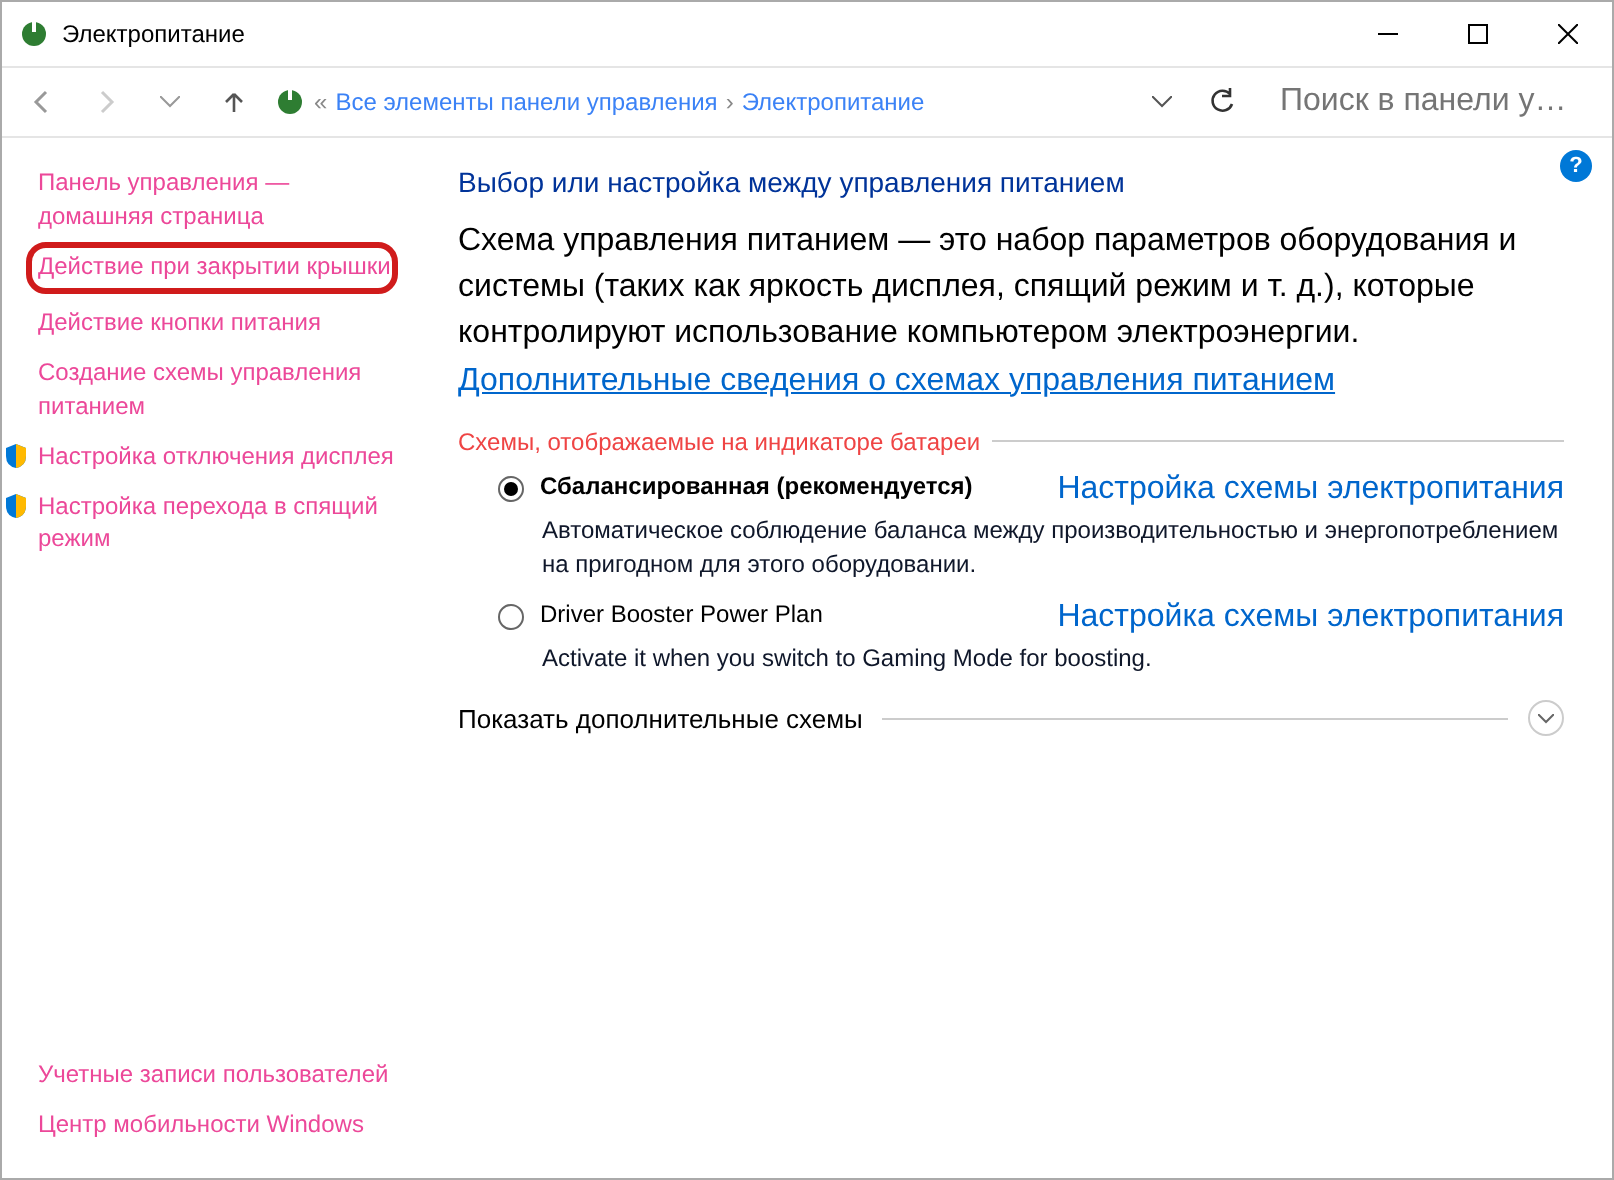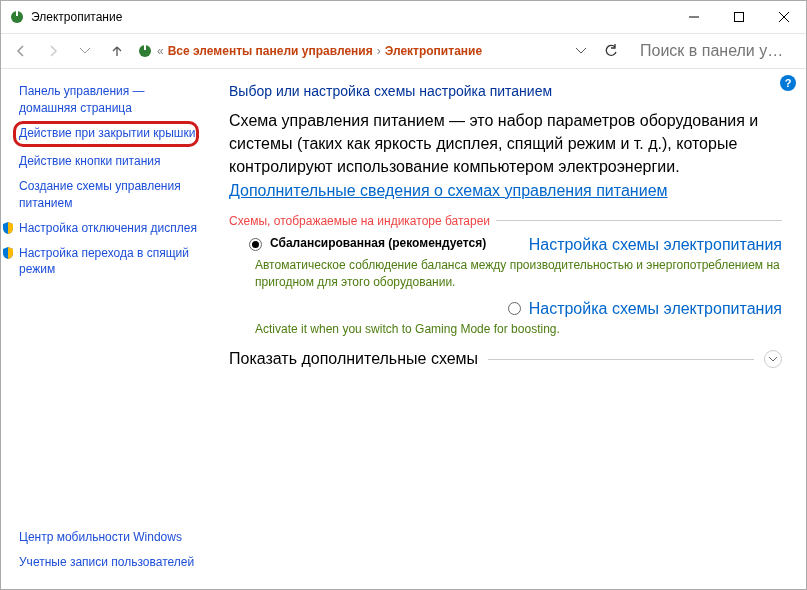--- a/index.html
+++ b/index.html
@@ -7,49 +7,49 @@
 .titlebar { height: 32px; display: flex; align-items: center; padding-left: 8px; }
 .titlebar .icon { width: 16px; height: 16px; margin-right: 6px; }
 .titlebar .title { flex: 1; font-size: 12px; color: #000; }
 .titlebar .winbtn { width: 45px; height: 30px; display: flex; align-items: center; justify-content: center; color: #333; }
 .toolbar { height: 36px; border-top: 1px solid #e5e5e5; border-bottom: 1px solid #e5e5e5; display: flex; align-items: center; padding: 0 8px; gap: 8px; }
 .navbtn { width: 24px; height: 24px; display: flex; align-items: center; justify-content: center; color: #888; }
 .navbtn.active { color: #000; }
 .breadcrumb { flex: 1; display: flex; align-items: center; gap: 4px; min-width: 0; }
 .breadcrumb .bcicon { width: 16px; height: 16px; }
 .breadcrumb span.sep { color: #888; }
-.breadcrumb span.link { color: #c2410c; white-space: nowrap; font-weight: bold; }
+.breadcrumb span.link { color: #3b82f6; white-space: nowrap; }
 .dropdown { width: 18px; height: 32px; display: flex; align-items: center; justify-content: center; color: #555; border-left: 1px solid transparent; }
 .refresh { width: 28px; height: 28px; display: flex; align-items: center; justify-content: center; color: #333; }
 .search { width: 165px; height: 24px; padding: 0 6px; font-size: 16px; color: #777; background: #fff; border: 1px solid transparent; overflow: hidden; text-overflow: ellipsis; white-space: nowrap; outline: none; }
 .body { display: flex; height: calc(590px - 32px - 36px - 2px); }
 .sidebar { width: 210px; padding: 14px 10px 10px 18px; border-right: 0; position: relative; }
-.sidebar a { display: block; color: #1d4ed8; text-decoration: none; font-size: 12px; line-height: 1.4; margin-bottom: 8px; }
+.sidebar a { display: block; color: #ec4899; text-decoration: none; font-size: 12px; line-height: 1.4; margin-bottom: 8px; }
 .sidebar .withicon { position: relative; padding-left: 0; }
 .sidebar .sideicon { position: absolute; left: -18px; top: 1px; width: 14px; height: 14px; }
 .highlight-box { position: absolute; border: 3px solid #d01b1b; border-radius: 10px; left: 12px; top: 52px; width: 186px; height: 26px; pointer-events: none; }
 .seealso { position: absolute; bottom: 10px; left: 18px; width: 180px; }
 .seealso .hdr { color: #555; font-size: 12px; margin-bottom: 8px; }
 .main { flex: 1; padding: 14px 24px 10px 18px; position: relative; }
 .help { position: absolute; top: 6px; right: 10px; width: 16px; height: 16px; border-radius: 50%; background: #0078d7; color: #fff; font-size: 11px; font-weight: bold; display: flex; align-items: center; justify-content: center; }
 .main h1 { color: #003399; font-size: 14px; font-weight: 400; margin-bottom: 10px; }
 .main p.desc { font-size: 16px; line-height: 1.45; color: #000; margin-bottom: 12px; }
 .main p.desc a { color: #0066cc; text-decoration: underline; }
 .fieldset-label { font-size: 12px; color: #ef4444; margin-bottom: 8px; display: flex; align-items: center; gap: 6px; }
 .fieldset-label .line { flex: 1; height: 1px; background: #ccc; }
 .plan { margin: 4px 0 10px 20px; }
 .planrow { display: flex; align-items: flex-start; justify-content: flex-end; }
 .planrow .radio { width: 13px; height: 13px; border: 1px solid #666; border-radius: 50%; margin-right: 8px; margin-top: 2px; display: flex; align-items: center; justify-content: center; flex-shrink: 0; }
 .planrow .radio.checked::after { content: ""; width: 7px; height: 7px; background: #000; border-radius: 50%; display: block; }
 .planrow .planname { font-size: 12px; flex: 1; }
 .planrow .planname.bold { font-weight: 600; }
 .planrow .planlink { color: #0066cc; font-size: 16px; text-decoration: none; white-space: nowrap; }
-.plan .plandesc { font-size: 12px; color: #4d7c0f; margin-left: 6px; margin-top: 3px; line-height: 1.4; }
+.plan .plandesc { font-size: 12px; color: #0f172a; margin-left: 22px; margin-top: 3px; line-height: 1.4; }
 .showmore { display: flex; align-items: center; margin-top: 12px; }
-.showmore .label { font-size: 16px; color: #000; }
+.showmore .label { font-size: 13px; color: #000; }
 .showmore .line { flex: 1; height: 1px; background: #ccc; margin: 0 10px; }
 .showmore .chev { width: 18px; height: 18px; border: 1px solid #ccc; border-radius: 50%; display: flex; align-items: center; justify-content: center; color: #666; font-size: 10px; }
 svg { display: block; }
 </style>
 </head>
 <body>
 
 <div class="titlebar">
   <span class="icon">
     <svg width="16" height="16" viewBox="0 0 16 16">
@@ -144,28 +144,28 @@
           <svg width="14" height="14" viewBox="0 0 14 14">
             <path d="M7 1 L12 3 L12 7 Q12 12 7 13 Q2 12 2 7 L2 3 Z" fill="#0078d7"></path>
             <path d="M7 1 L12 3 L12 7 Q12 12 7 13 Z" fill="#ffb900"></path>
           </svg>
         </span>
       <span>Настройка перехода в спящий режим</span>
     </a>
     <div class="highlight-box"></div>
 
     <div class="seealso">
+      <a href="#">Учетные записи пользователей</a>
       <a href="#">Центр мобильности Windows</a>
-      <a href="#">Учетные записи пользователей</a>
     </div>
   </div>
 
   <div class="main">
     <div class="help">?</div>
-    <h1>Выбор или настройка схемы настройка питанием</h1>
+    <h1>Выбор или настройка между управления питанием</h1>
     <p class="desc">
       <span>Схема управления питанием — это набор параметров оборудования и системы (таких как яркость дисплея, спящий режим и т. д.), которые контролируют использование компьютером электроэнергии. </span><a href="#">Дополнительные сведения о схемах управления питанием</a>
     </p>
 
     <div class="fieldset-label">
       <span>Схемы, отображаемые на индикаторе батареи</span>
       <span class="line"></span>
     </div>
 
     <div class="plan">
@@ -173,20 +173,21 @@
         <span class="radio checked"></span>
         <span class="planname bold">Сбалансированная (рекомендуется)</span>
         <a href="#" class="planlink">Настройка схемы электропитания</a>
       </div>
       <div class="plandesc">Автоматическое соблюдение баланса между производительностью и энергопотреблением на пригодном для этого оборудовании.</div>
     </div>
 
     <div class="plan">
       <div class="planrow">
         <span class="radio"></span>
+        <span class="planname">Driver Booster Power Plan</span>
         <a href="#" class="planlink">Настройка схемы электропитания</a>
       </div>
       <div class="plandesc">Activate it when you switch to Gaming Mode for boosting.</div>
     </div>
 
     <div class="showmore">
       <span class="label">Показать дополнительные схемы</span>
       <span class="line"></span>
       <span class="chev">
           <svg width="8" height="5">

